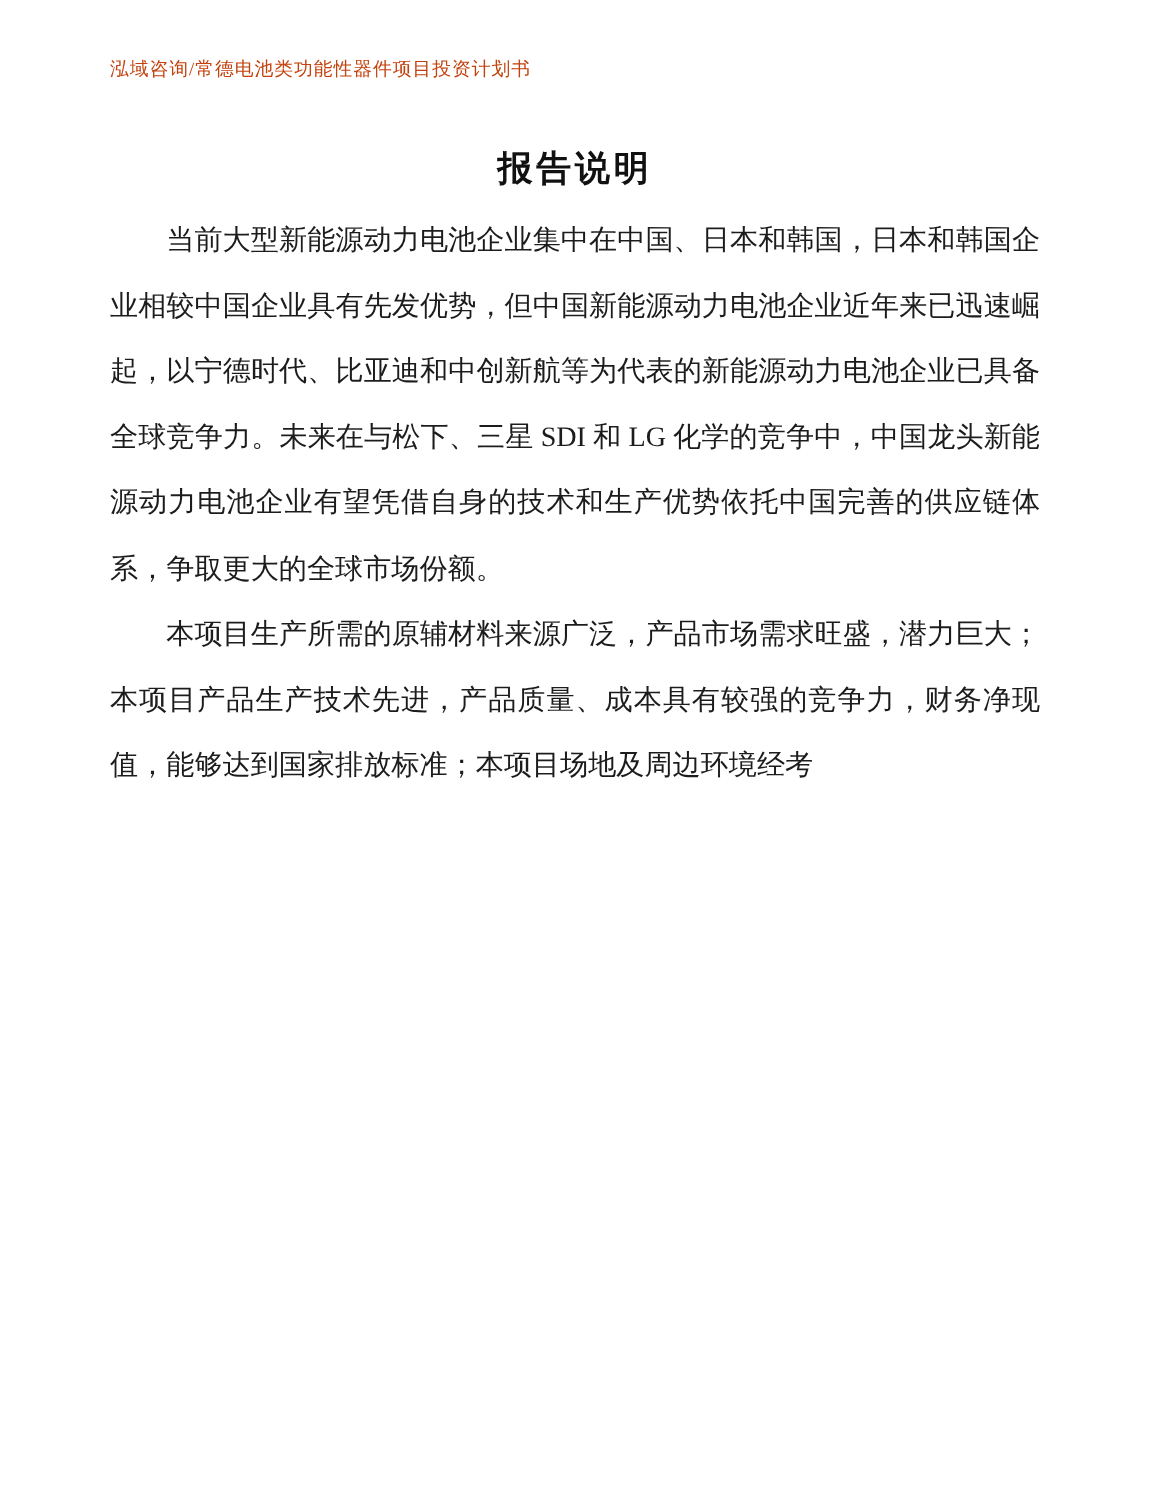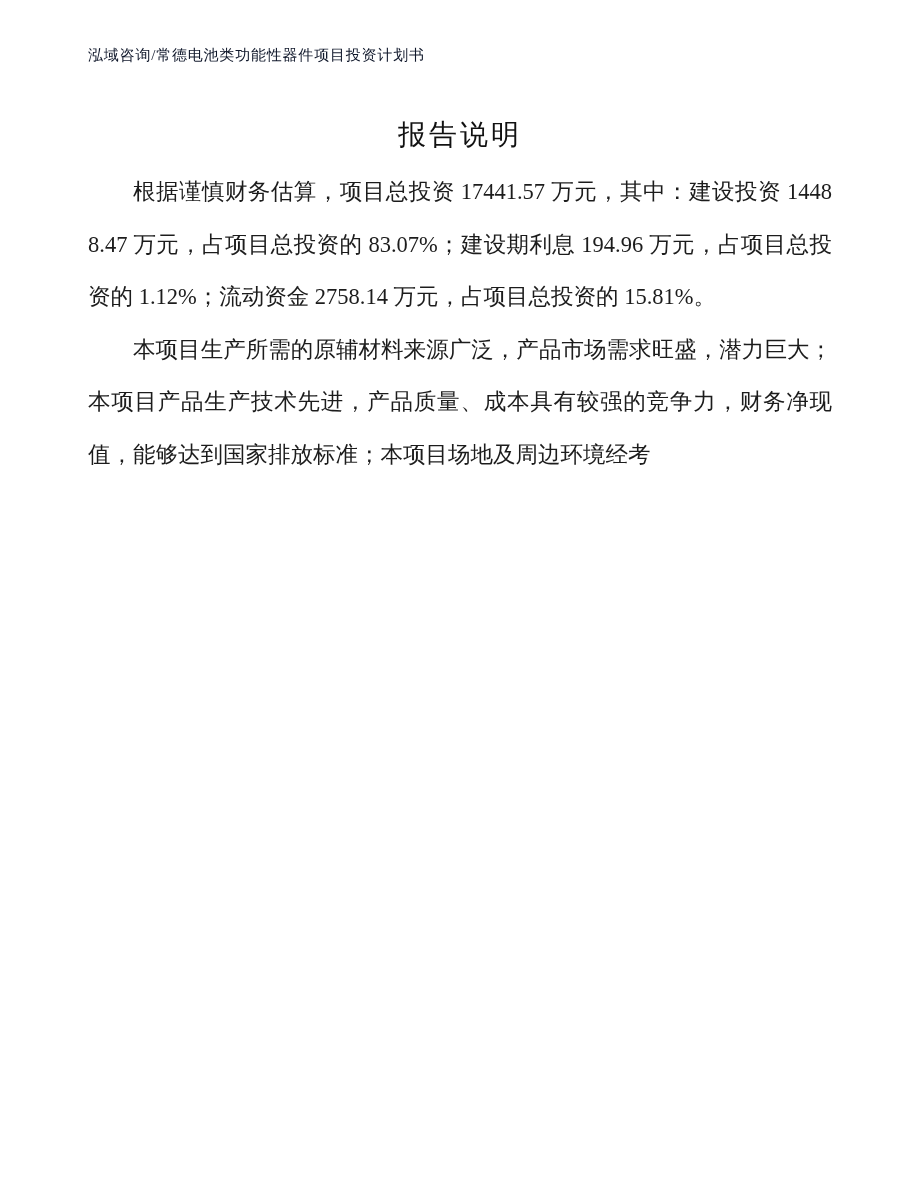--- a/index.html
+++ b/index.html
@@ -16,32 +16,32 @@
     font-family: "Liberation Serif", "DejaVu Serif", serif;
     color: #1c1c1c;
   }
   .doc-header {
     position: absolute;
     top: 46px;
     left: 88px;
     width: 744px;
     font-size: 15px;
     letter-spacing: 0.8px;
-    color: #0f172a;
+    color: #c2410c;
     white-space: nowrap;
   }
   .doc-title {
     position: absolute;
     top: 116px;
     left: 88px;
     width: 744px;
     margin: 0;
     text-align: center;
     font-size: 28px;
-    font-weight: normal;
+    font-weight: bold;
     letter-spacing: 3px;
     color: #111111;
   }
   .doc-content {
     position: absolute;
     top: 166px;
     left: 88px;
     width: 744px;
     font-size: 22.5px;
     line-height: 52.5px;
@@ -57,17 +57,17 @@
 </head>
 <body>
 
 <div class="page">
 
   <div class="doc-header">泓域咨询/常德电池类功能性器件项目投资计划书</div>
 
   <h1 class="doc-title">报告说明</h1>
 
   <div class="doc-content">
-    <p>根据谨慎财务估算，项目总投资 17441.57 万元，其中：建设投资 14488.47 万元，占项目总投资的 83.07%；建设期利息 194.96 万元，占项目总投资的 1.12%；流动资金 2758.14 万元，占项目总投资的 15.81%。</p>
+    <p>当前大型新能源动力电池企业集中在中国、日本和韩国，日本和韩国企业相较中国企业具有先发优势，但中国新能源动力电池企业近年来已迅速崛起，以宁德时代、比亚迪和中创新航等为代表的新能源动力电池企业已具备全球竞争力。未来在与松下、三星 SDI 和 LG 化学的竞争中，中国龙头新能源动力电池企业有望凭借自身的技术和生产优势依托中国完善的供应链体系，争取更大的全球市场份额。</p>
     <p>本项目生产所需的原辅材料来源广泛，产品市场需求旺盛，潜力巨大；本项目产品生产技术先进，产品质量、成本具有较强的竞争力，财务净现值，能够达到国家排放标准；本项目场地及周边环境经考</p>
   </div>
 
 </div>
 
 </body></html>

